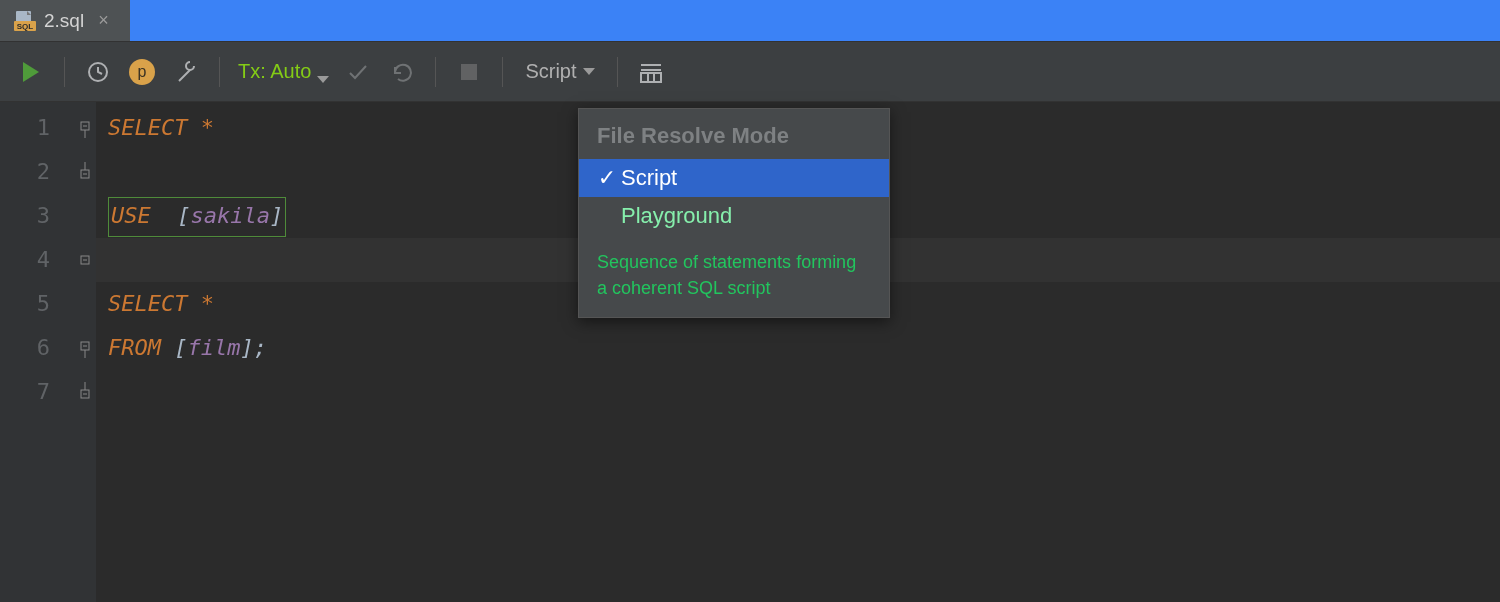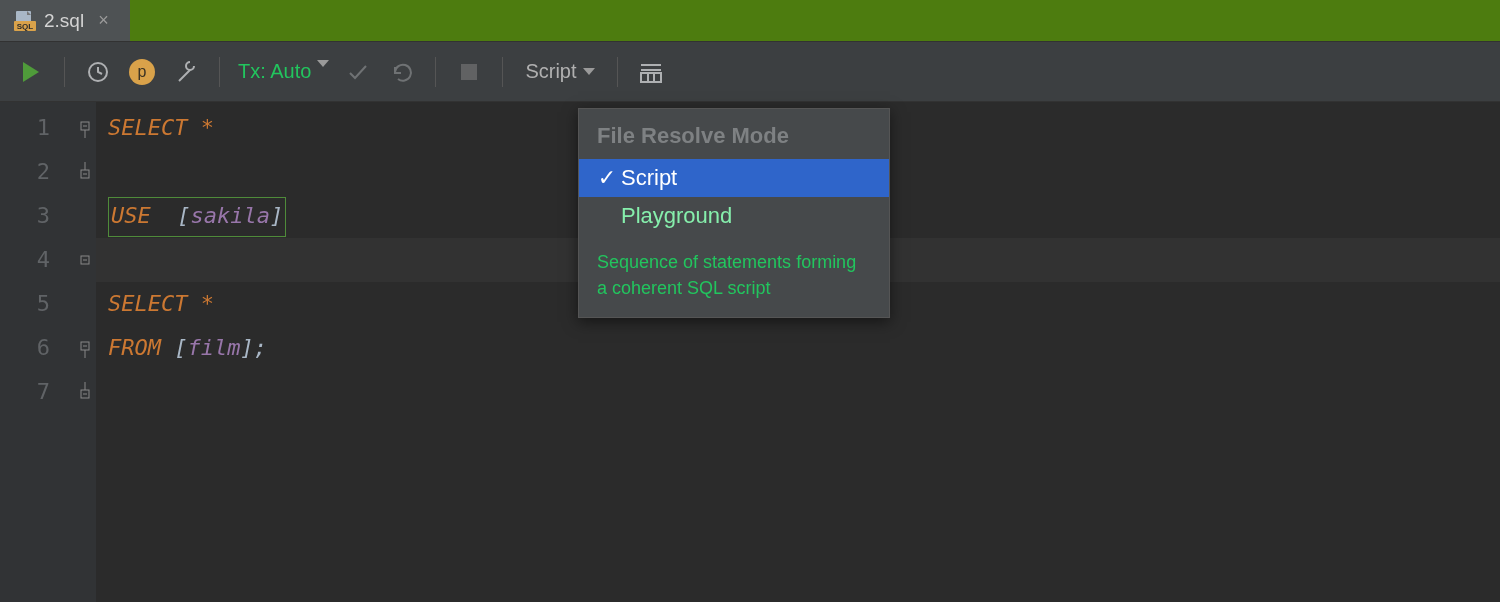--- a/index.html
+++ b/index.html
@@ -9,21 +9,21 @@
     background: #2b2b2b;
     font-family: -apple-system, BlinkMacSystemFont, "Segoe UI", sans-serif;
     color: #bbbbbb;
     overflow: hidden;
     position: relative;
   }
 
   
   .tabbar {
     height: 42px;
-    background: #4d7c0f;
+    background: #3b82f6;
     display: flex;
     align-items: stretch;
     border-bottom: 1px solid #323232;
   }
   .tab {
     display: flex;
     align-items: center;
     padding: 0 14px;
     background: #4e5254;
     gap: 8px;
@@ -64,24 +64,24 @@
     height: 30px;
     cursor: pointer;
   }
   .tsep {
     width: 1px;
     height: 30px;
     background: #555;
     margin: 0 4px;
   }
   .tx-label {
-    color: #22c55e;
+    color: #84cc16;
     font-size: 20px;
     display: flex;
-    align-items: flex-start;
+    align-items: flex-end;
     gap: 6px;
     cursor: pointer;
   }
   .script-label {
     color: #b0b0b0;
     font-size: 20px;
     display: flex;
     align-items: center;
     gap: 6px;
     cursor: pointer;

